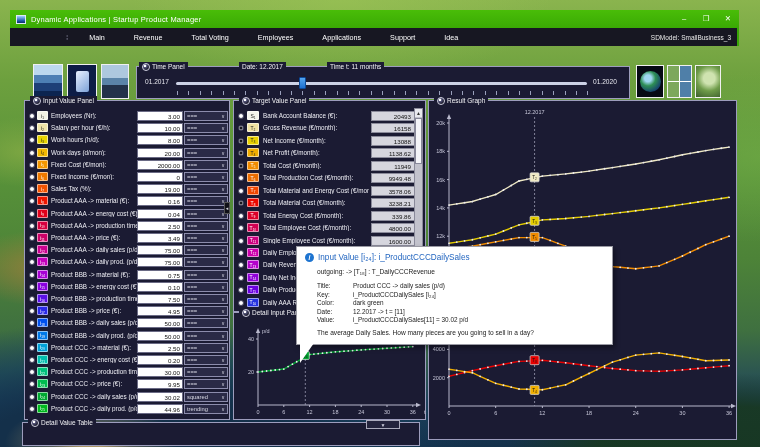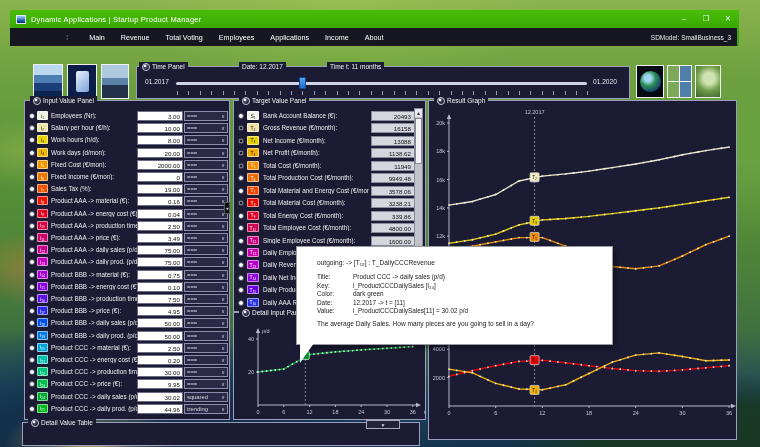--- a/index.html
+++ b/index.html
@@ -17,21 +17,21 @@
   }
   .abs{position:absolute;}
   
   .titlebar{left:10px;top:10px;width:729px;height:18px;background:linear-gradient(180deg,#49bd08,#3aa904);display:flex;align-items:center;color:#fff;}
   .title-icon{width:10px;height:9px;margin:0 5px 0 6px;background:linear-gradient(180deg,#9cd2ff,#1d55a8 70%,#0c2f66);border:1px solid #dfe9f5;}
   .title-text{font-size:7.5px;letter-spacing:.2px;}
   .win-controls{margin-left:auto;display:flex;align-items:center;}
   .win-btn{width:22px;text-align:center;font-size:7.5px;color:#fff;line-height:18px;}
   .menubar{left:10px;top:28px;width:729px;height:18px;background:#171722;border-right:2px solid #38a606;display:flex;align-items:center;color:#f2f2f2;}
   .menu-grip{color:#8a8aa0;font-size:8px;margin-left:56px;letter-spacing:-1px;}
-  .menu-items{display:flex;margin-left:14px;gap:0;}
+  .menu-items{display:flex;margin-left:14px;gap:13px;}
   .menu-item{font-size:7.2px;padding:0 8px;color:#fff;}
   .menu-right{margin-left:auto;margin-right:6px;font-size:6.5px;color:#e8e8e8;}
   
   .panel{position:absolute;background:#1b1b33;border:1px solid #9d9dbd;}
   .legend{position:absolute;display:flex;align-items:center;gap:2px;background:#1b1b33;padding:0 3px;height:9px;z-index:3;}
   .legend span.t{font-size:6.5px;color:#f2f2f5;white-space:nowrap;}
   .logo{width:8px;height:8px;border-radius:50%;border:1px solid #cfcfe0;background:radial-gradient(circle at 34% 32%, #ffffff 0 1px, #55557a 1.6px, #0a0a18 78%);}
   
   .thumb{border:1px solid #f0f0f0;}
   
@@ -81,22 +81,22 @@
     </span>
   </div>
   <div class="abs menubar">
     <span class="menu-grip">⁞</span>
     <span class="menu-items" id="menu-items">
         <span class="menu-item">Main</span>
         <span class="menu-item">Revenue</span>
         <span class="menu-item">Total Voting</span>
         <span class="menu-item">Employees</span>
         <span class="menu-item">Applications</span>
-        <span class="menu-item">Income</span>
-        <span class="menu-item">About</span>
+        <span class="menu-item">Support</span>
+        <span class="menu-item">Idea</span>
       </span>
     <span class="menu-right">SDModel: SmallBusiness_3</span>
   </div>
 
   <div class="abs thumb" style="left:33px;top:64px;width:30px;height:35px;background:linear-gradient(180deg,#bcd8ee 0 30%,#4d7fb4 30% 55%,#1d3f77 55% 80%,#0c2450 80%);"></div>
   <div class="abs thumb" style="left:67px;top:64px;width:30px;height:35px;background:#0d1c46;">
     <span class="abs" style="left:8px;top:6px;width:13px;height:21px;background:linear-gradient(135deg,#e8f0ff,#7da2d8);border-radius:2px;"></span>
   </div>
   <div class="abs thumb" style="left:101px;top:64px;width:28px;height:35px;background:linear-gradient(180deg,#aec8de 0 40%,#5b84a8 40% 62%,#23324a 62%);"></div>
 
@@ -816,20 +816,24 @@
 
   <div class="panel" style="left:22px;top:422px;width:398px;height:24px;">
     <div class="legend" style="left:5px;top:-5px;">
       <span class="logo"></span>
       <span class="t">Detail Value Table</span>
     </div>
   </div>
   <div class="abs expander" style="left:366px;top:420px;width:34px;height:9px;">▼</div>
 
   <div class="tooltip">
+    <div class="tt-head">
+      <span class="tt-info">i</span>
+      <span>Input Value  [i₂₄]:  i_ProductCCCDailySales</span>
+    </div>
     <div class="tt-out">outgoing:  -&gt;  [T₁₈] :  T_DailyCCCRevenue</div>
     <div class="tt-grid" id="tt-fields">
         <span>Title:</span>
         <span>Product CCC -&gt; daily sales (p/d)</span>
         <span>Key:</span>
         <span>i_ProductCCCDailySales  [i₂₄]</span>
         <span>Color:</span>
         <span>dark green</span>
         <span>Date:</span>
         <span>12.2017  -&gt;  t = [11]</span>

